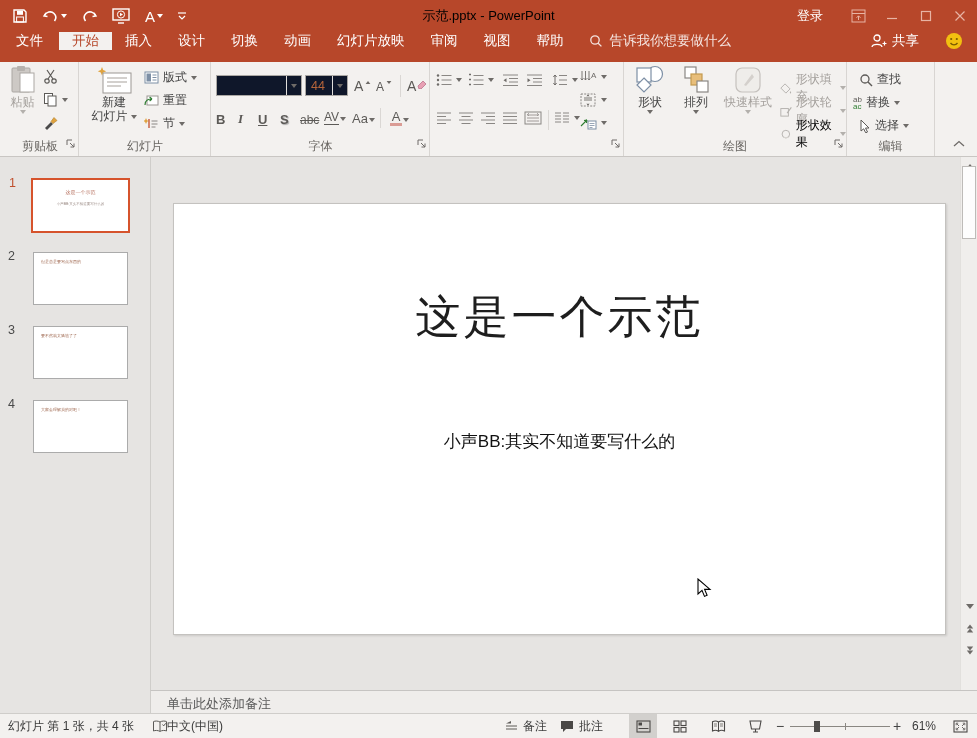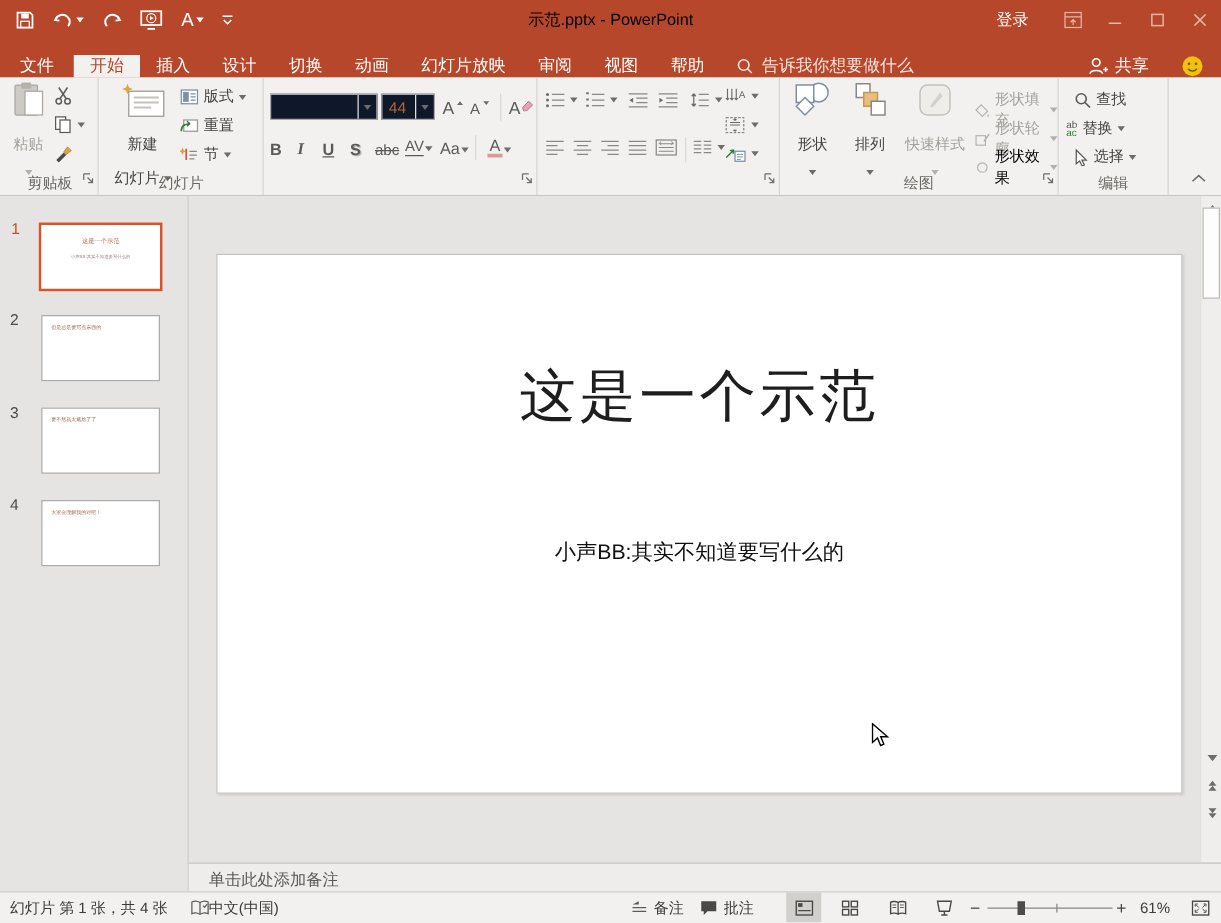--- a/index.html
+++ b/index.html
@@ -10,34 +10,34 @@
   
   .titlebar { position:absolute; left:0; top:0; width:977px; height:32px; background:#B7472A; }
   .qat { position:absolute; left:10px; top:0; height:32px; display:flex; align-items:center; gap:10px; }
   .qbtn { display:flex; align-items:center; gap:2px; height:24px; padding:0 2px; cursor:default; }
   .title-text { position:absolute; left:0; right:0; top:0; height:32px; text-align:center; line-height:32px; color:#000000; font-size:13px; }
   .tb-right { position:absolute; right:0; top:0; height:32px; display:flex; align-items:center; }
   .signin { color:#fff; font-size:13px; padding:0 18px; }
   .winbtn { width:34px; height:32px; display:flex; align-items:center; justify-content:center; }
 
   
-  .tabrow { position:absolute; left:0; top:32px; width:977px; height:30px; background:#B7472A; display:flex; align-items:flex-end;font-family:Liberation Mono, monospace; }
+  .tabrow { position:absolute; left:0; top:32px; width:977px; height:30px; background:#B7472A; display:flex; align-items:flex-start;font-family:Liberation Mono, monospace; }
   .tab { color:#fff; font-size:13.5px; padding:0 13px; display:flex; align-items:center; cursor:default; }
   .tab.file { padding:0 16px; }
   .tab.selected { background:#F3F1EF; color:#B7472A; }
   .tellme { display:flex; align-items:center; gap:7px; color:rgba(255,255,255,.85); font-size:13.5px; padding:0 12px; }
   .tabrow-right { margin-left:auto; display:flex; align-items:center; gap:26px; padding-right:14px; }
   .share { display:flex; align-items:center; gap:5px; color:#fff; font-size:13.5px; }
 
   
   .ribbon { position:absolute; left:0; top:62px; width:977px; height:95px; background:#F3F1EF; border-bottom:1px solid #C9C6C3; }
   .rgroup { position:absolute; top:0; height:94px; border-right:1px solid #D8D5D2; }
   .rlabel { position:absolute; bottom:1px; left:0; width:100%; text-align:center; font-size:12px; color:#6A6763; }
   .launcher { position:absolute; right:3px; bottom:4px; }
-  .bigbtn { position:absolute; top:3px; display:flex; flex-direction:column; align-items:center; gap:14px; }
+  .bigbtn { position:absolute; top:3px; display:flex; flex-direction:column; align-items:center; gap:1px; }
   .bigbtn .blabel { font-size:12px; color:#444; line-height:13px; }
   .bigbtn.dis .blabel { color:#A5A19D; }
   .smbtn { position:absolute; display:flex; align-items:center; gap:4px; font-size:12px; color:#444; }
   .dd { width:0; height:0; border-left:3.5px solid transparent; border-right:3.5px solid transparent; border-top:4px solid #6E6B68; }
   .dd.dis { border-top-color:#B3B0AC; }
   .combo { position:absolute; background:#0f172a; border:1px solid #ABA8A4; display:flex; align-items:center; }
   .combo .cval { flex:1; font-size:12.5px; padding-left:5px; color:#B4643A; }
   .combo .cdd { width:15px; height:100%; display:flex; align-items:center; justify-content:center; border-left:1px solid #E0DEDB; }
   .ltr { font-size:13px; color:#5C5A57; font-weight:bold; }
   .fbtn { position:absolute; display:flex; align-items:flex-end; gap:1px; height:18px; }
@@ -326,20 +326,21 @@
         <span class="dd" style="margin-bottom:4px"></span>
       </div>
       <div class="vsep" style="left:168px;top:46px;height:20px"></div>
       <div class="fbtn" style="left:178px;top:46px">
         <span style="display:flex;flex-direction:column;align-items:center">
             <span class="ltr" style="font-weight:normal;font-size:13px;line-height:12px">A</span>
             <span style="width:12px;height:3px;background:#C4564A;opacity:.55"></span>
           </span>
         <span class="dd" style="margin-bottom:4px"></span>
       </div>
+      <div class="rlabel">字体</div>
       <span class="launcher">
         <svg width="9" height="9" viewBox="0 0 9 9">
             <path d="M1 1v5M1 1h5" stroke="#6E6B68"></path>
             <path d="M4 4l4 4M8 4.5V8H4.5" fill="none" stroke="#6E6B68"></path>
           </svg>
       </span>
     </div>
 
     <div class="rgroup" style="left:430px;width:194px">
       <div class="smbtn" style="left:6px;top:11px">

